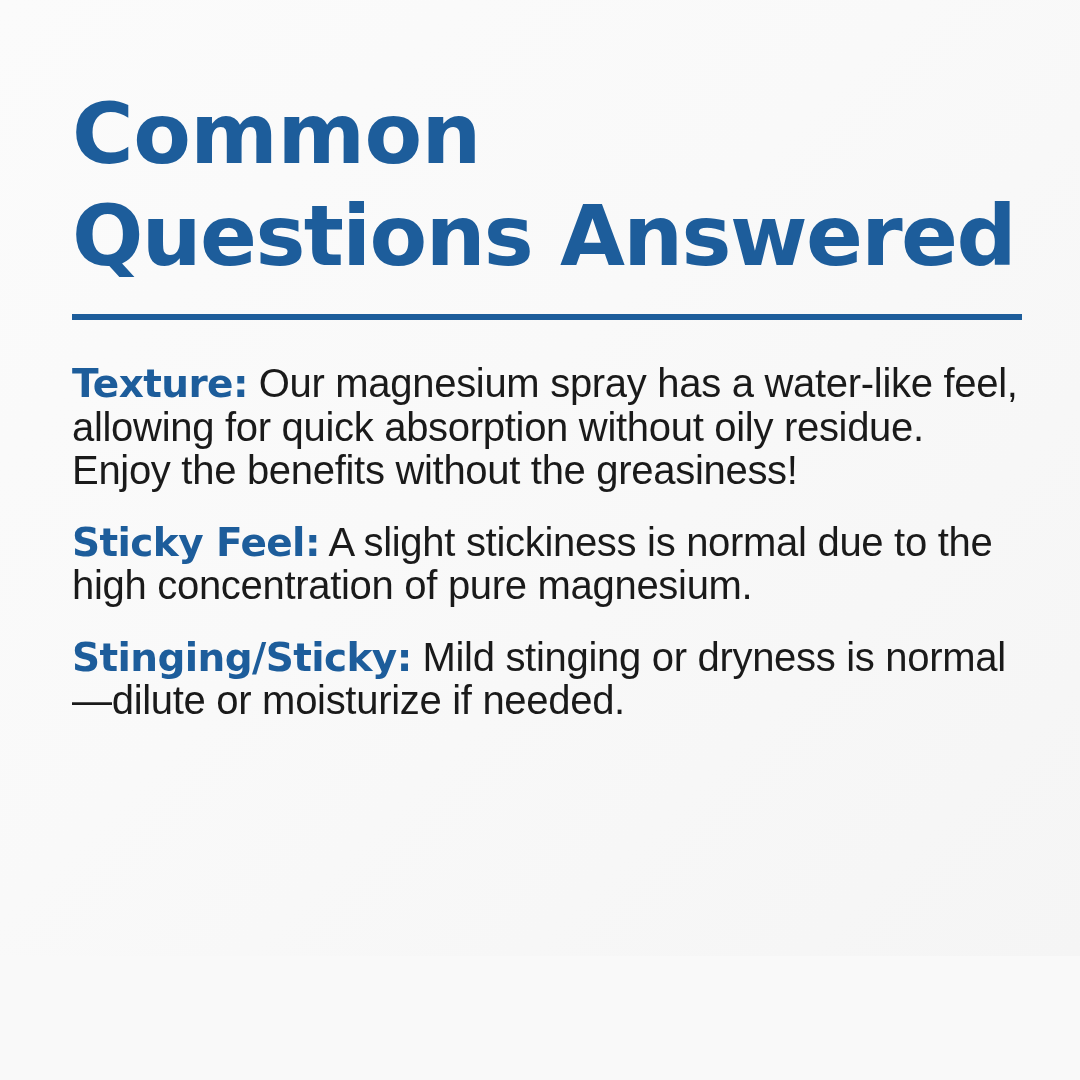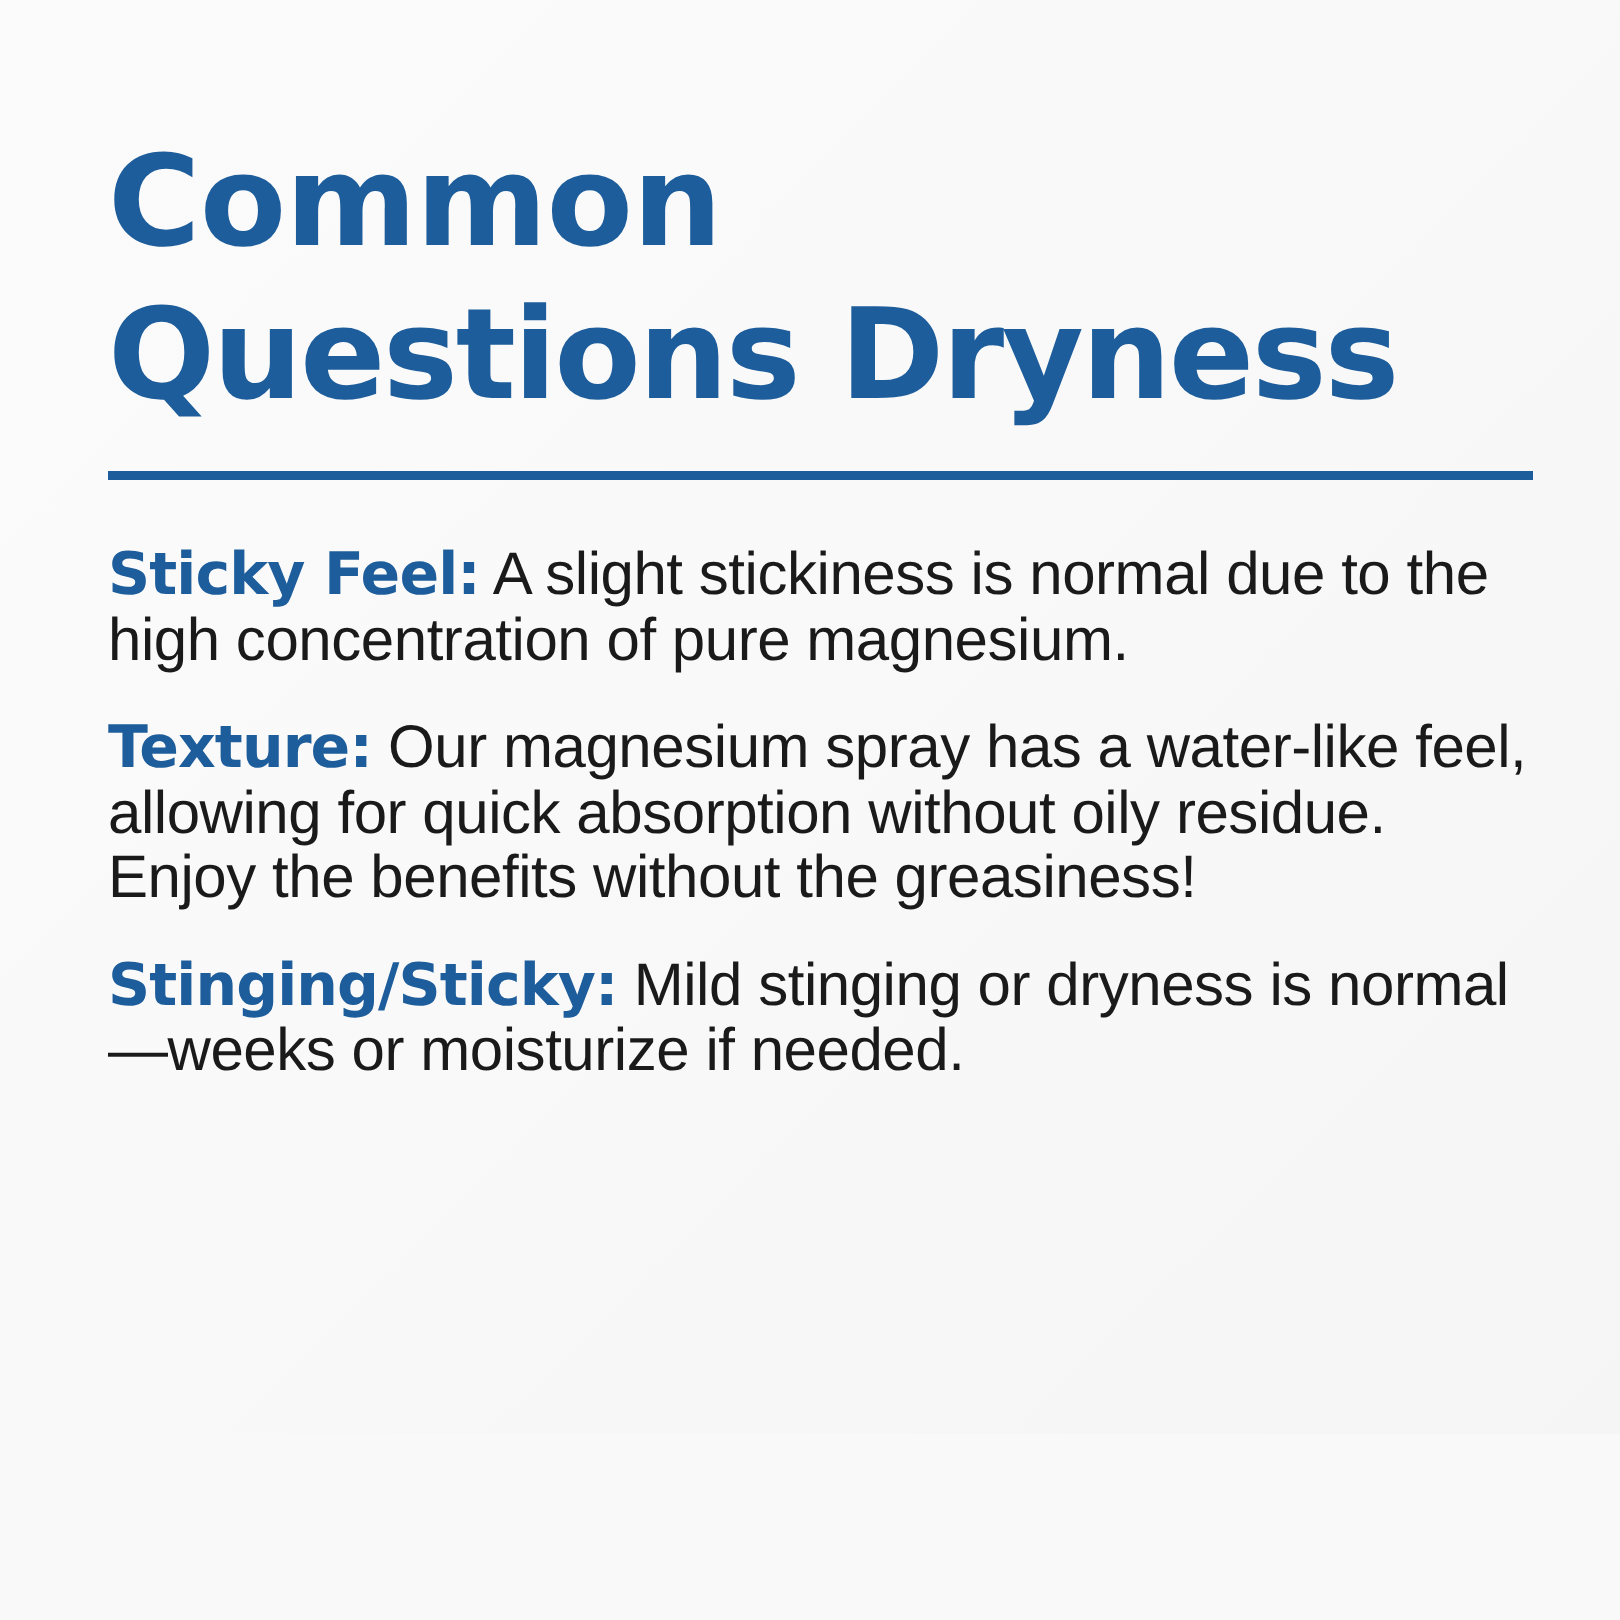--- a/index.html
+++ b/index.html
@@ -110,42 +110,42 @@
 </style>
 </head>
 <body>
 
 <div class="card">
 
   <div class="content">
 
     <div class="title-block">
       <span class="title-line title-line-1">Common</span>
-      <span class="title-line title-line-2">Questions Dryness</span>
+      <span class="title-line title-line-2">Questions Answered</span>
     </div>
 
     <div class="title-rule"></div>
 
     <ul class="faq-list">
+
+      <li class="faq-item">
+        <p class="faq-text">
+          <span class="faq-label">Texture:</span><span class="faq-body"> Our magnesium spray has a water-like feel, allowing for quick absorption without oily residue. Enjoy the benefits without the greasiness!</span>
+        </p>
+      </li>
 
       <li class="faq-item">
         <p class="faq-text">
           <span class="faq-label">Sticky Feel:</span><span class="faq-body"> A slight stickiness is normal due to the high concentration of pure magnesium.</span>
         </p>
       </li>
 
       <li class="faq-item">
         <p class="faq-text">
-          <span class="faq-label">Texture:</span><span class="faq-body"> Our magnesium spray has a water-like feel, allowing for quick absorption without oily residue. Enjoy the benefits without the greasiness!</span>
-        </p>
-      </li>
-
-      <li class="faq-item">
-        <p class="faq-text">
-          <span class="faq-label">Stinging/Sticky:</span><span class="faq-body"> Mild stinging or dryness is normal—weeks or moisturize if needed.</span>
+          <span class="faq-label">Stinging/Sticky:</span><span class="faq-body"> Mild stinging or dryness is normal—dilute or moisturize if needed.</span>
         </p>
       </li>
 
 
     </ul>
 
   </div>
 
 </div>
 

